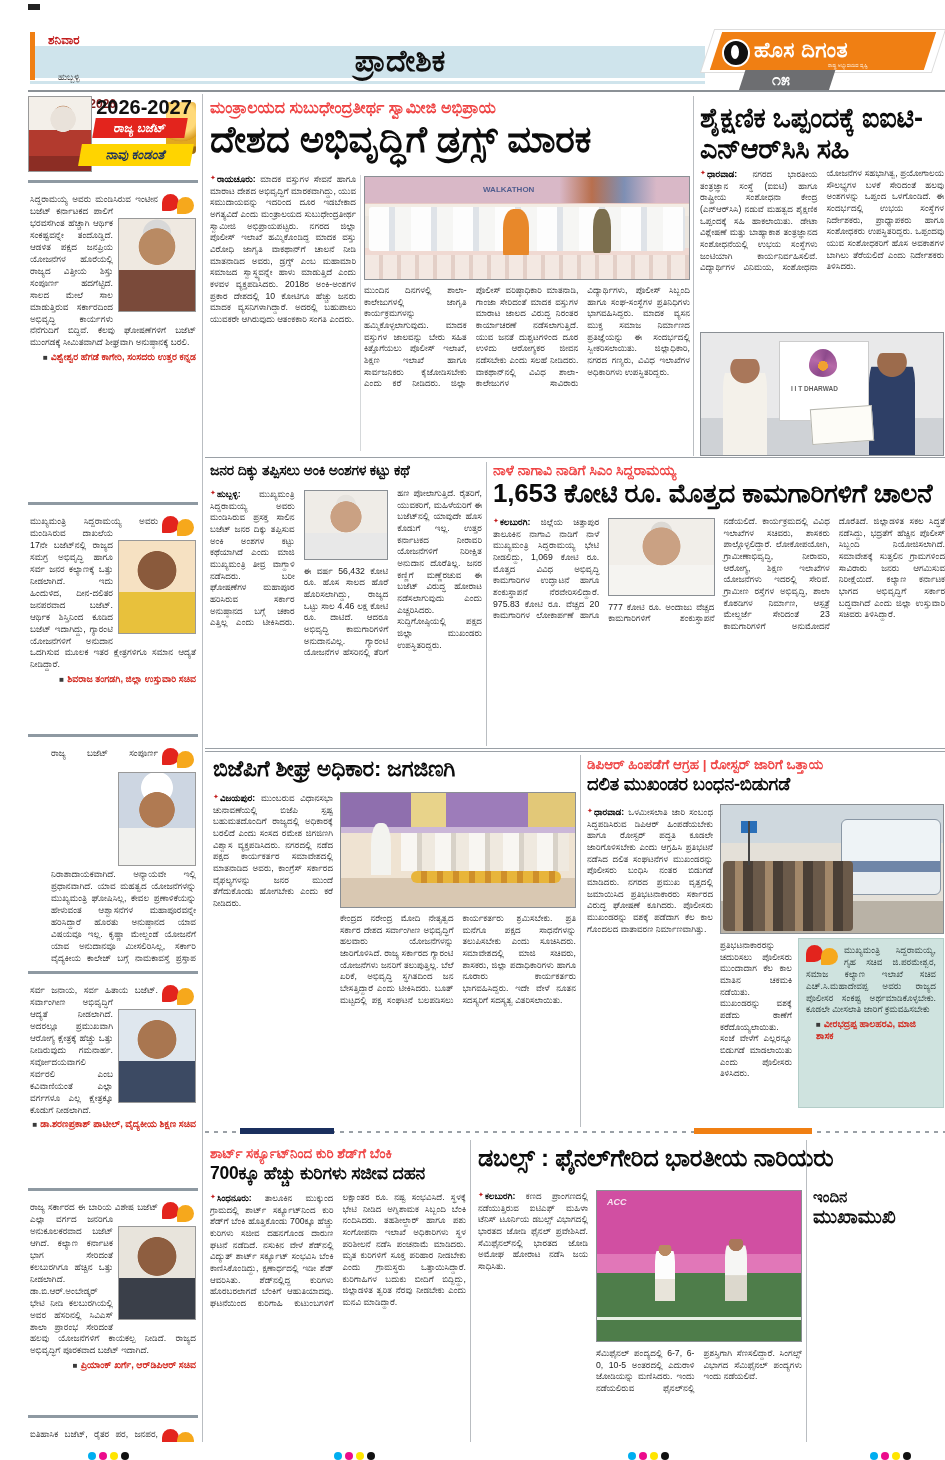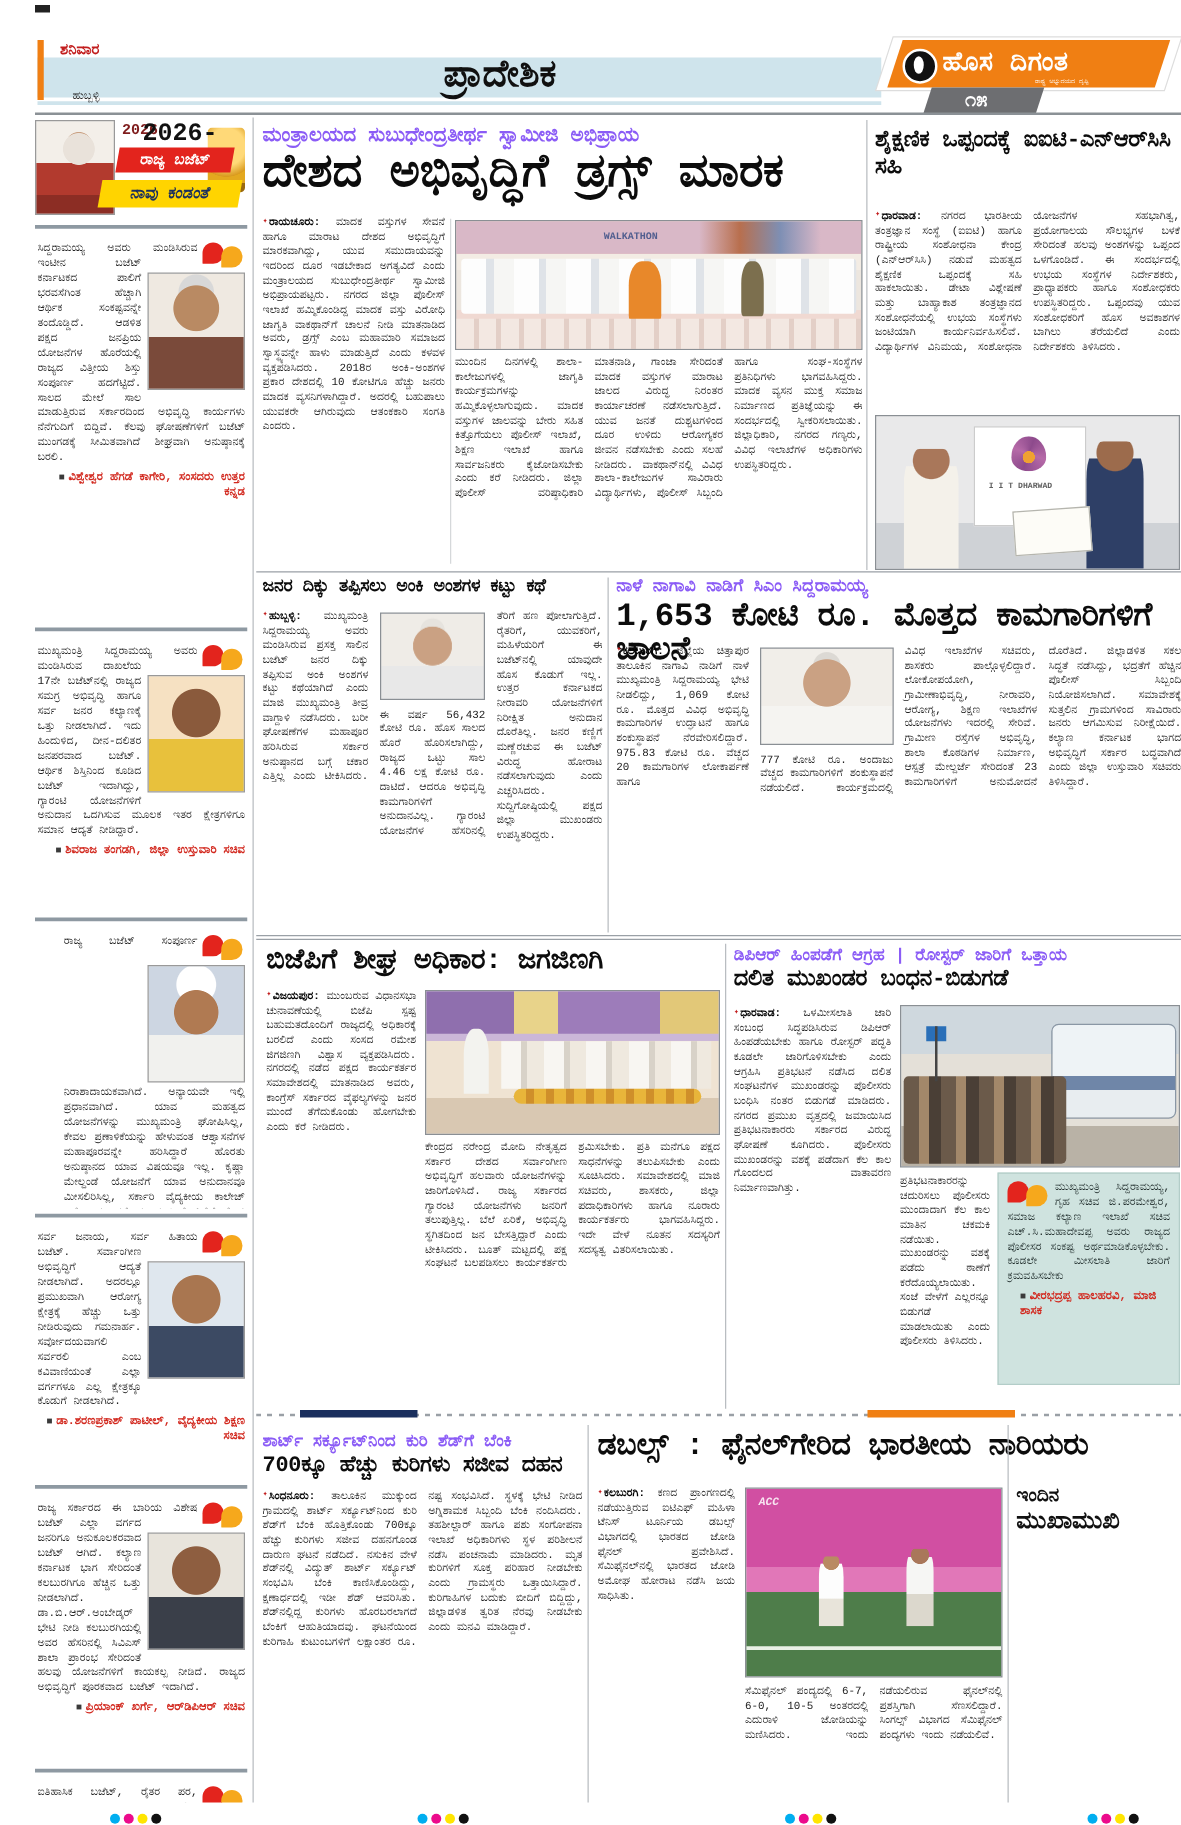--- a/index.html
+++ b/index.html
@@ -1,21 +1,21 @@
 <!DOCTYPE html>
 <html><head>
 <meta charset="utf-8">
 <style>
   html,body{margin:0;padding:0;background:#fff;}
   #page{position:relative;width:945px;height:1460px;background:#fff;overflow:hidden;
-        font-family:Liberation Mono, monospace;color:#1b1b1b;}
+        font-family:Liberation Sans, sans-serif;color:#1b1b1b;}
   .abs{position:absolute;}
   .vline{position:absolute;width:1px;background:#b9bdc1;}
   .hline{position:absolute;height:1px;background:#9aa0a6;}
-  .kicker{font-weight:bold;color:#8b5cf6;}
+  .kicker{font-weight:bold;color:#ef4444;}
   .hl{font-weight:bold;color:#0c0c0c;line-height:1.04;letter-spacing:-0.2px;}
   .body{font-size:8.7px;line-height:1.34;text-align:justify;color:#222;overflow:hidden;}
   .cols2{column-count:2;column-gap:9px;}
   .cols3{column-count:3;column-gap:9px;}
   .cols4{column-count:4;column-gap:9px;}
   .star{color:#c21d1d;font-size:7px;vertical-align:2px;margin-right:1px;}
   .place{font-weight:bold;color:#000;}
   .ph{position:absolute;border:1px solid #8a8f94;box-sizing:border-box;overflow:hidden;}
   .inline-ph{display:inline-block;width:100%;border:1px solid #8a8f94;box-sizing:border-box;margin:2px 0;}
   .attr{color:#d2281e;font-weight:bold;font-size:9.3px;text-align:right;line-height:1.25;margin:3px 0 0;}
@@ -160,21 +160,21 @@
     <div class="abs" style="left:228px;top:32px;width:18px;height:44px;background:#7c6f4e;border-radius:40% 40% 10% 10%;"></div>
     <div class="abs" style="left:0;top:78px;width:100%;height:26px;background:repeating-linear-gradient(90deg,#f3e8e2 0 14px,#e3cfc7 14px 18px);"></div>
   </div>
 
   <div class="abs body cols3" style="left:364px;top:285px;width:326px;height:167px;">
     <span>ಮುಂದಿನ ದಿನಗಳಲ್ಲಿ ಶಾಲಾ-ಕಾಲೇಜುಗಳಲ್ಲಿ ಜಾಗೃತಿ ಕಾರ್ಯಕ್ರಮಗಳನ್ನು ಹಮ್ಮಿಕೊಳ್ಳಲಾಗುವುದು. ಮಾದಕ ವಸ್ತುಗಳ ಜಾಲವನ್ನು ಬೇರು ಸಹಿತ ಕಿತ್ತೊಗೆಯಲು ಪೊಲೀಸ್ ಇಲಾಖೆ, ಶಿಕ್ಷಣ ಇಲಾಖೆ ಹಾಗೂ ಸಾರ್ವಜನಿಕರು ಕೈಜೋಡಿಸಬೇಕು ಎಂದು ಕರೆ ನೀಡಿದರು. ಜಿಲ್ಲಾ ಪೊಲೀಸ್ ವರಿಷ್ಠಾಧಿಕಾರಿ ಮಾತನಾಡಿ, ಗಾಂಜಾ ಸೇರಿದಂತೆ ಮಾದಕ ವಸ್ತುಗಳ ಮಾರಾಟ ಜಾಲದ ವಿರುದ್ಧ ನಿರಂತರ ಕಾರ್ಯಾಚರಣೆ ನಡೆಸಲಾಗುತ್ತಿದೆ. ಯುವ ಜನತೆ ದುಶ್ಚಟಗಳಿಂದ ದೂರ ಉಳಿದು ಆರೋಗ್ಯಕರ ಜೀವನ ನಡೆಸಬೇಕು ಎಂದು ಸಲಹೆ ನೀಡಿದರು. ವಾಕಥಾನ್‌ನಲ್ಲಿ ವಿವಿಧ ಶಾಲಾ-ಕಾಲೇಜುಗಳ ಸಾವಿರಾರು ವಿದ್ಯಾರ್ಥಿಗಳು, ಪೊಲೀಸ್ ಸಿಬ್ಬಂದಿ ಹಾಗೂ ಸಂಘ-ಸಂಸ್ಥೆಗಳ ಪ್ರತಿನಿಧಿಗಳು ಭಾಗವಹಿಸಿದ್ದರು. ಮಾದಕ ವ್ಯಸನ ಮುಕ್ತ ಸಮಾಜ ನಿರ್ಮಾಣದ ಪ್ರತಿಜ್ಞೆಯನ್ನು ಈ ಸಂದರ್ಭದಲ್ಲಿ ಸ್ವೀಕರಿಸಲಾಯಿತು. ಜಿಲ್ಲಾಧಿಕಾರಿ, ನಗರದ ಗಣ್ಯರು, ವಿವಿಧ ಇಲಾಖೆಗಳ ಅಧಿಕಾರಿಗಳು ಉಪಸ್ಥಿತರಿದ್ದರು.</span>
   </div>
 
   <div class="vline" style="left:693px;top:96px;height:360px;"></div>
 
-  <div class="abs hl" style="left:700px;top:103px;width:242px;font-size:18px;line-height:1.15;">ಶೈಕ್ಷಣಿಕ ಒಪ್ಪಂದಕ್ಕೆ ಐಐಟಿ-ಎನ್‌ಆರ್‌ಸಿಸಿ ಸಹಿ</div>
+  <div class="abs hl" style="left:700px;top:103px;width:242px;font-size:27px;line-height:1.15;">ಶೈಕ್ಷಣಿಕ ಒಪ್ಪಂದಕ್ಕೆ ಐಐಟಿ-ಎನ್‌ಆರ್‌ಸಿಸಿ ಸಹಿ</div>
   <div class="abs body cols2" style="left:700px;top:168px;width:244px;height:160px;">
     <span class="star">✦</span><span class="place">ಧಾರವಾಡ:</span>
     <span>ನಗರದ ಭಾರತೀಯ ತಂತ್ರಜ್ಞಾನ ಸಂಸ್ಥೆ (ಐಐಟಿ) ಹಾಗೂ ರಾಷ್ಟ್ರೀಯ ಸಂಶೋಧನಾ ಕೇಂದ್ರ (ಎನ್‌ಆರ್‌ಸಿಸಿ) ನಡುವೆ ಮಹತ್ವದ ಶೈಕ್ಷಣಿಕ ಒಪ್ಪಂದಕ್ಕೆ ಸಹಿ ಹಾಕಲಾಯಿತು. ಡೇಟಾ ವಿಶ್ಲೇಷಣೆ ಮತ್ತು ಬಾಹ್ಯಾಕಾಶ ತಂತ್ರಜ್ಞಾನದ ಸಂಶೋಧನೆಯಲ್ಲಿ ಉಭಯ ಸಂಸ್ಥೆಗಳು ಜಂಟಿಯಾಗಿ ಕಾರ್ಯನಿರ್ವಹಿಸಲಿವೆ. ವಿದ್ಯಾರ್ಥಿಗಳ ವಿನಿಮಯ, ಸಂಶೋಧನಾ ಯೋಜನೆಗಳ ಸಹಭಾಗಿತ್ವ, ಪ್ರಯೋಗಾಲಯ ಸೌಲಭ್ಯಗಳ ಬಳಕೆ ಸೇರಿದಂತೆ ಹಲವು ಅಂಶಗಳನ್ನು ಒಪ್ಪಂದ ಒಳಗೊಂಡಿದೆ. ಈ ಸಂದರ್ಭದಲ್ಲಿ ಉಭಯ ಸಂಸ್ಥೆಗಳ ನಿರ್ದೇಶಕರು, ಪ್ರಾಧ್ಯಾಪಕರು ಹಾಗೂ ಸಂಶೋಧಕರು ಉಪಸ್ಥಿತರಿದ್ದರು. ಒಪ್ಪಂದವು ಯುವ ಸಂಶೋಧಕರಿಗೆ ಹೊಸ ಅವಕಾಶಗಳ ಬಾಗಿಲು ತೆರೆಯಲಿದೆ ಎಂದು ನಿರ್ದೇಶಕರು ತಿಳಿಸಿದರು.</span>
   </div>
   <div class="ph" style="left:700px;top:332px;width:244px;height:124px;background:linear-gradient(180deg,#e9e9ea 0 70%,#cfd2d6 70%);">
     <div class="abs" style="left:78px;top:8px;width:88px;height:78px;background:#fff;border:1px solid #ccc;"></div>
     <div class="abs" style="left:108px;top:16px;width:28px;height:28px;background:radial-gradient(circle at 50% 60%,#f0a132 0 22%,transparent 23%),conic-gradient(from 200deg,#8d4a8c,#b66aa8,#8d4a8c,#b66aa8,#8d4a8c);border-radius:50% 50% 50% 50%/60% 60% 40% 40%;"></div>
     <span class="phototext" style="left:90px;top:52px;color:#454545;font-size:6.5px;">I I T DHARWAD</span>
     <div class="abs" style="left:22px;top:26px;width:44px;height:96px;background:radial-gradient(circle at 50% 10%,#a9775a 0 16%,transparent 17%),linear-gradient(180deg,transparent 14%,#f4f1ea 15%);border-radius:30% 30% 0 0;"></div>
     <div class="abs" style="left:168px;top:20px;width:46px;height:102px;background:radial-gradient(circle at 50% 9%,#9c6b4c 0 15%,transparent 16%),linear-gradient(180deg,transparent 13%,#2e3f66 14%);border-radius:30% 30% 0 0;"></div>

